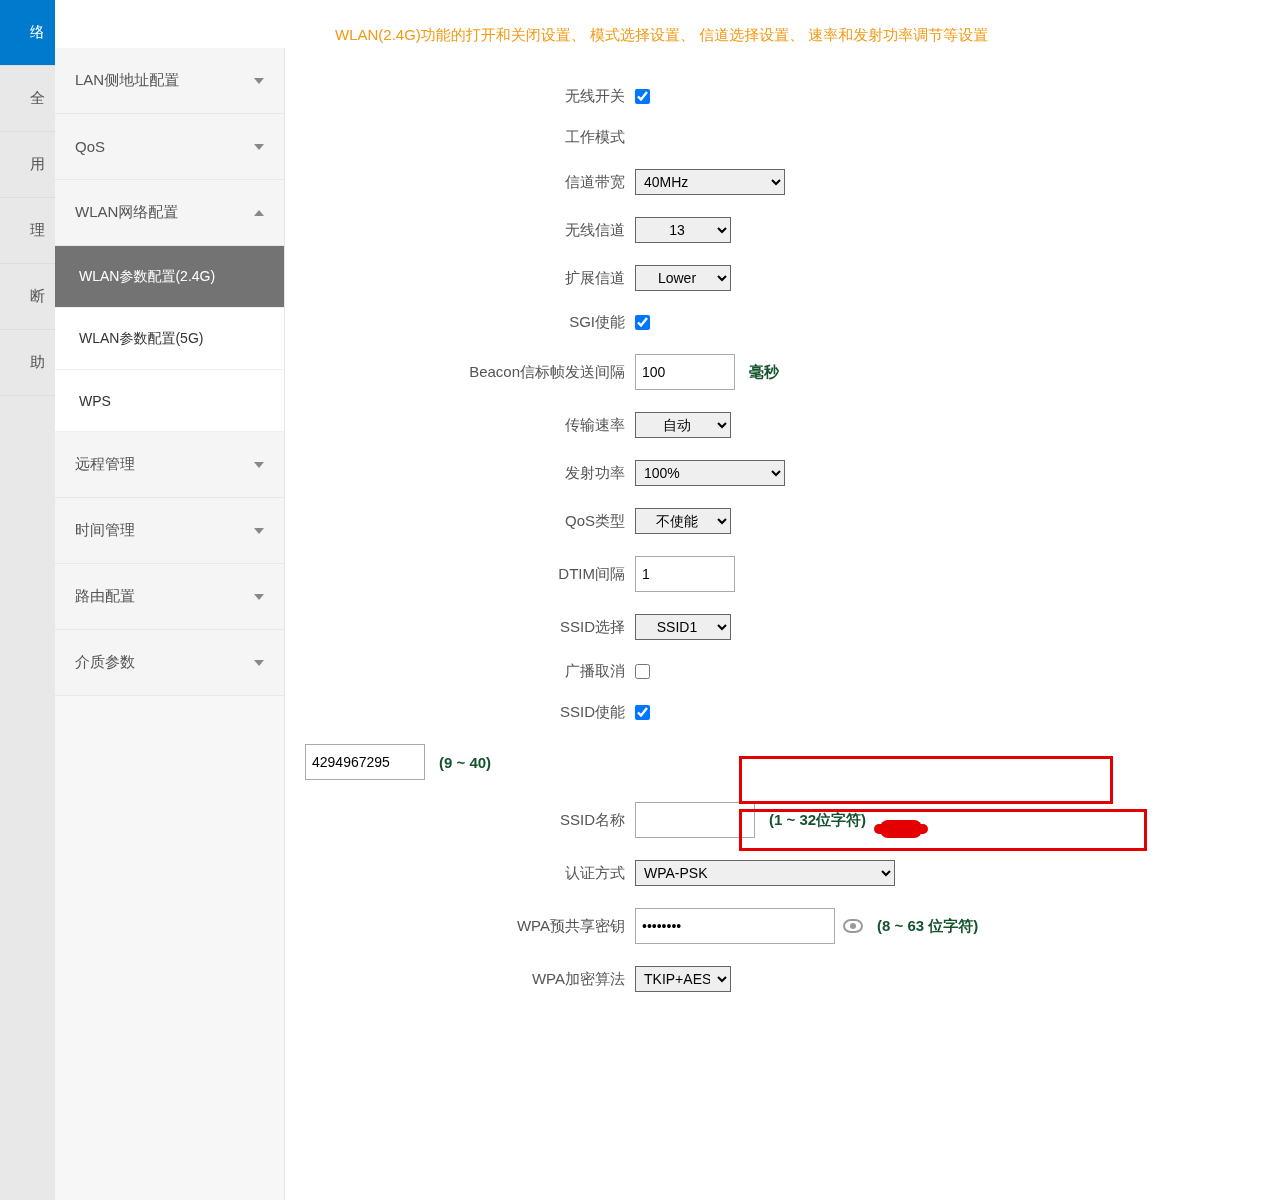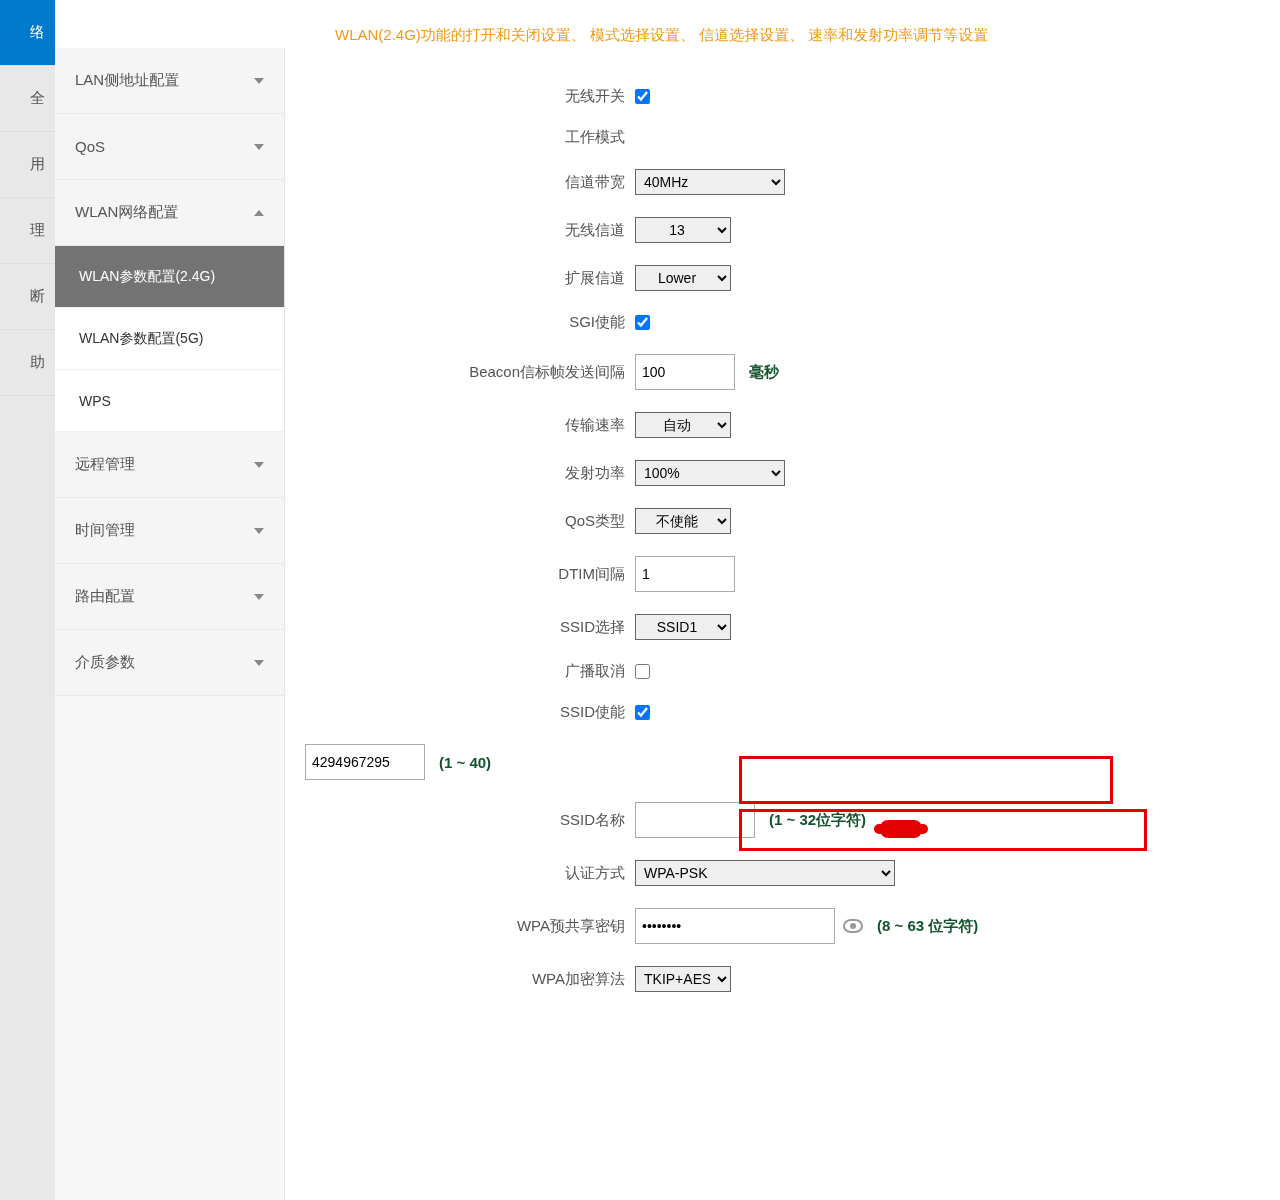--- a/index.html
+++ b/index.html
@@ -343,21 +343,21 @@
     <div class="form-row">
       <div class="form-label">SSID使能</div>
       <div class="form-ctrl">
           <input type="checkbox" checked="" style="">
         </div>
     </div>
 
     <div class="form-row">
       <div class="form-ctrl">
         <input type="text" class="w-med" value="4294967295" style="">
-        <span class="hint">(1 ~ 40)</span>
+        <span class="hint">(9 ~ 40)</span>
       </div>
     </div>
 
     <div class="form-row">
       <div class="form-label">SSID名称</div>
       <div class="form-ctrl">
         <input type="text" class="w-med" value="" style="">
         <span class="hint">(1 ~ 32位字符)</span>
       </div>
     </div>

